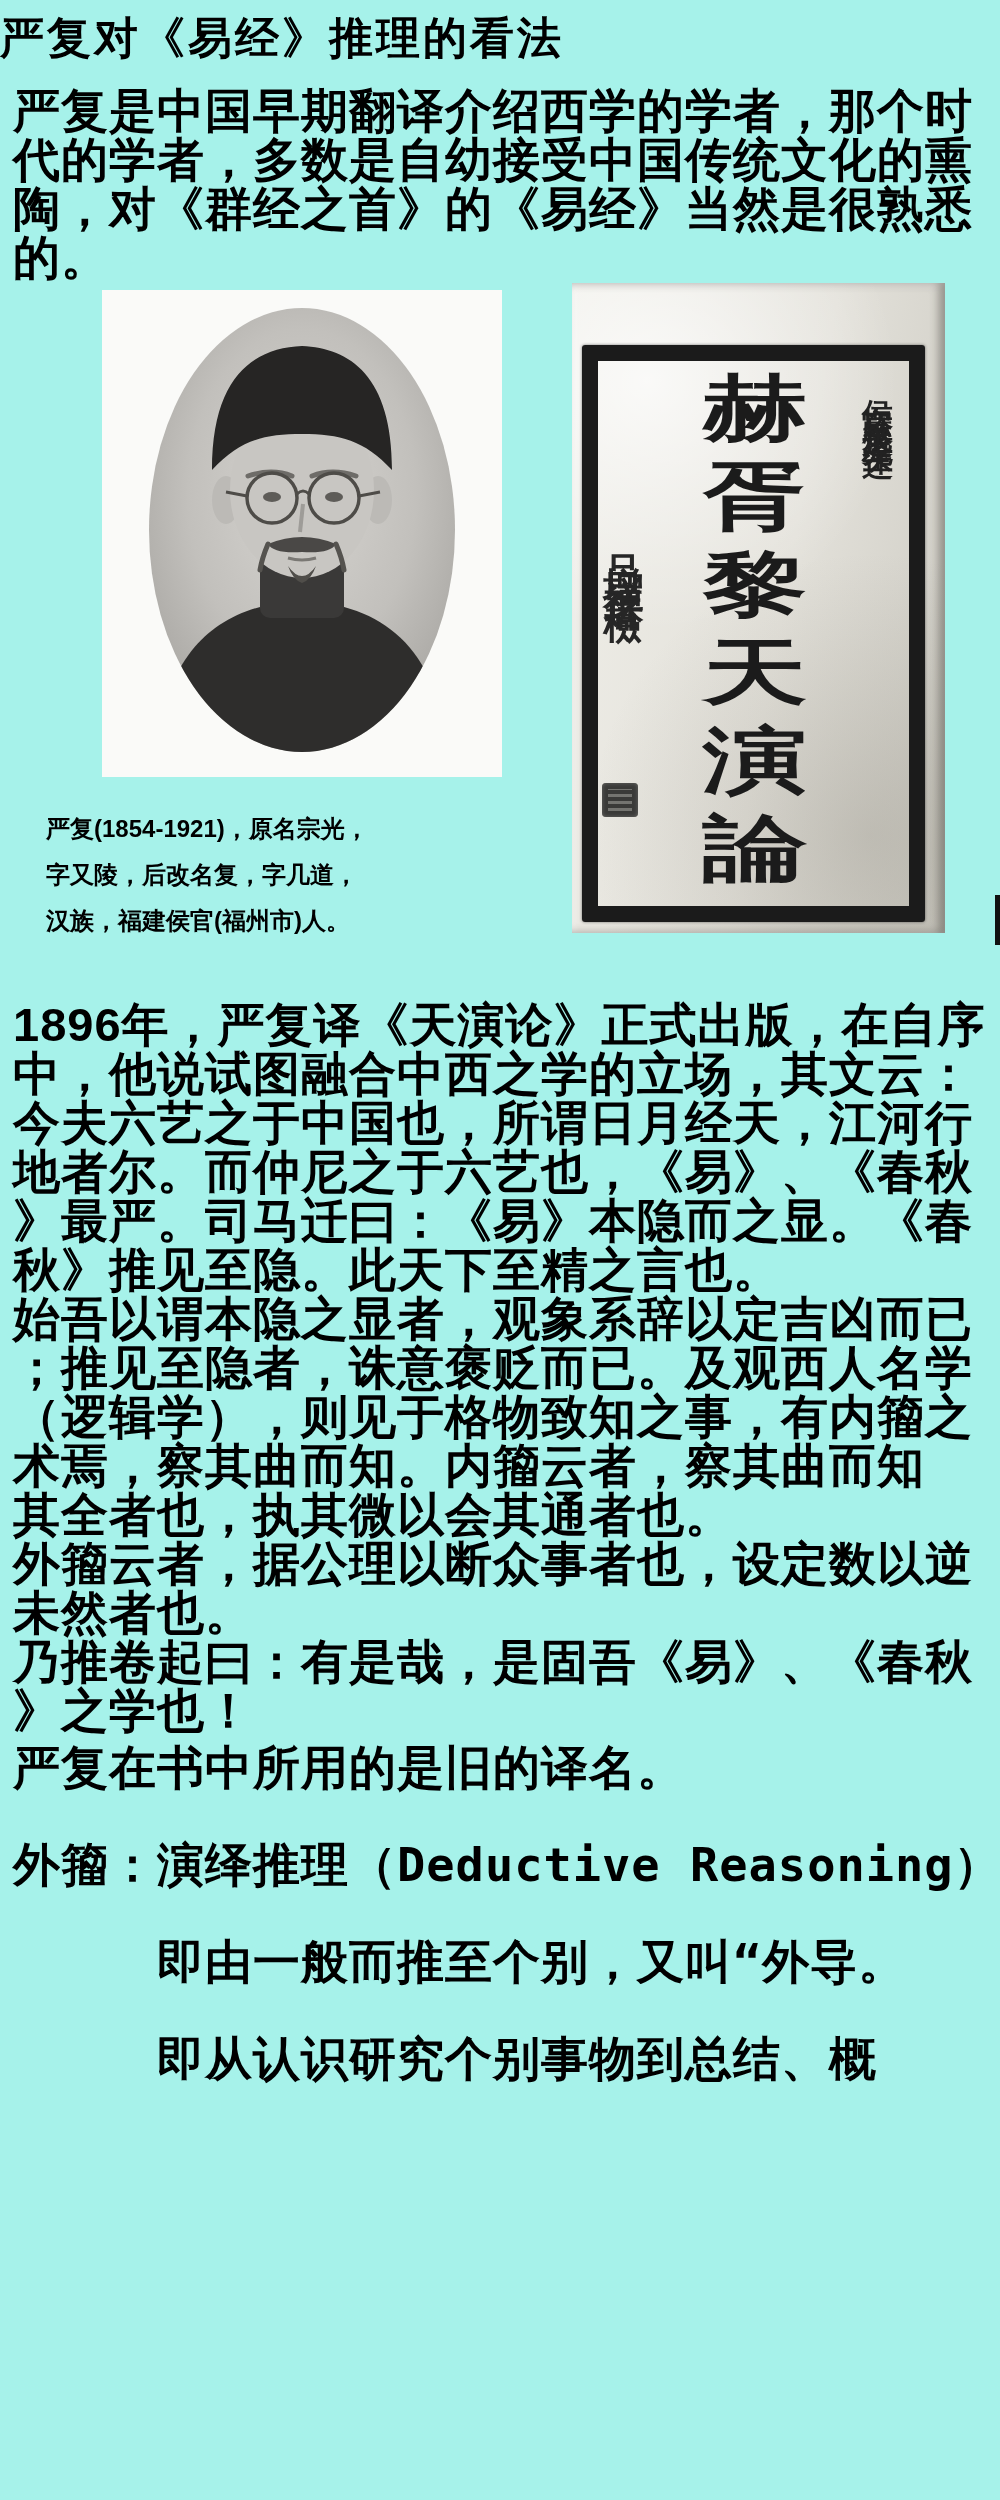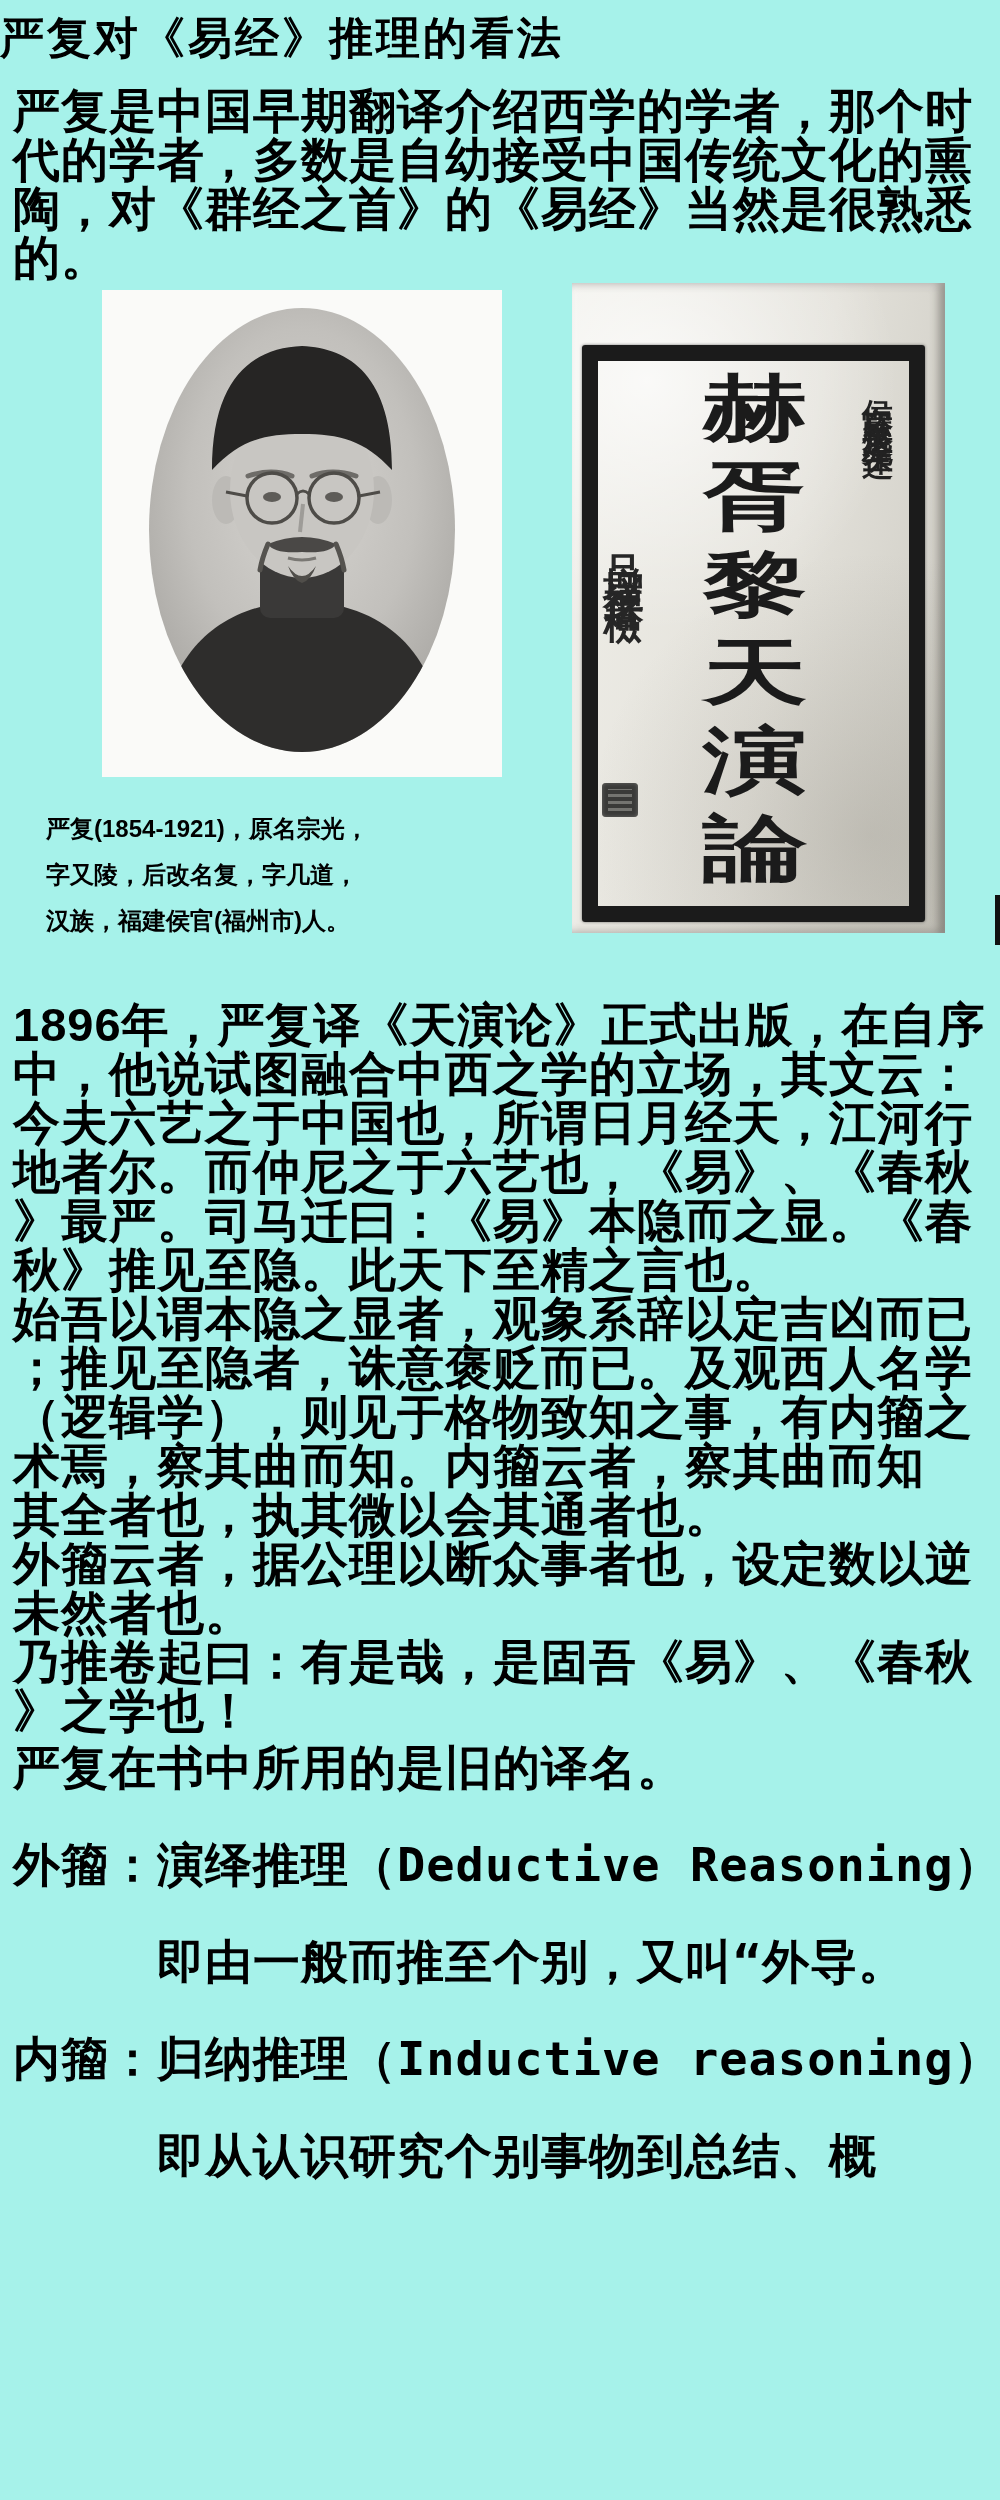--- a/index.html
+++ b/index.html
@@ -229,19 +229,18 @@
     <div class="bline">外籀云者，据公理以断众事者也，设定数以逆</div>
     <div class="bline">未然者也。</div>
     <div class="bline">乃推卷起曰：有是哉，是固吾《易》、《春秋</div>
     <div class="bline">》之学也！</div>
   </div>
 
   <div class="textblock defs">
     <div class="bline">严复在书中所用的是旧的译名。</div>
     <div class="bline">外籀：演绎推理（Deductive Reasoning）</div>
     <div class="bline indent">即由一般而推至个别，又叫“外导。</div>
-    <div class="bline">内籀：归纳推理（Inductive reasoning）</div>
     <div class="bline indent">即从认识研究个别事物到总结、概</div>
   </div>
 
   <div class="artifact"></div>
 
 </div>
 
 </body></html>

